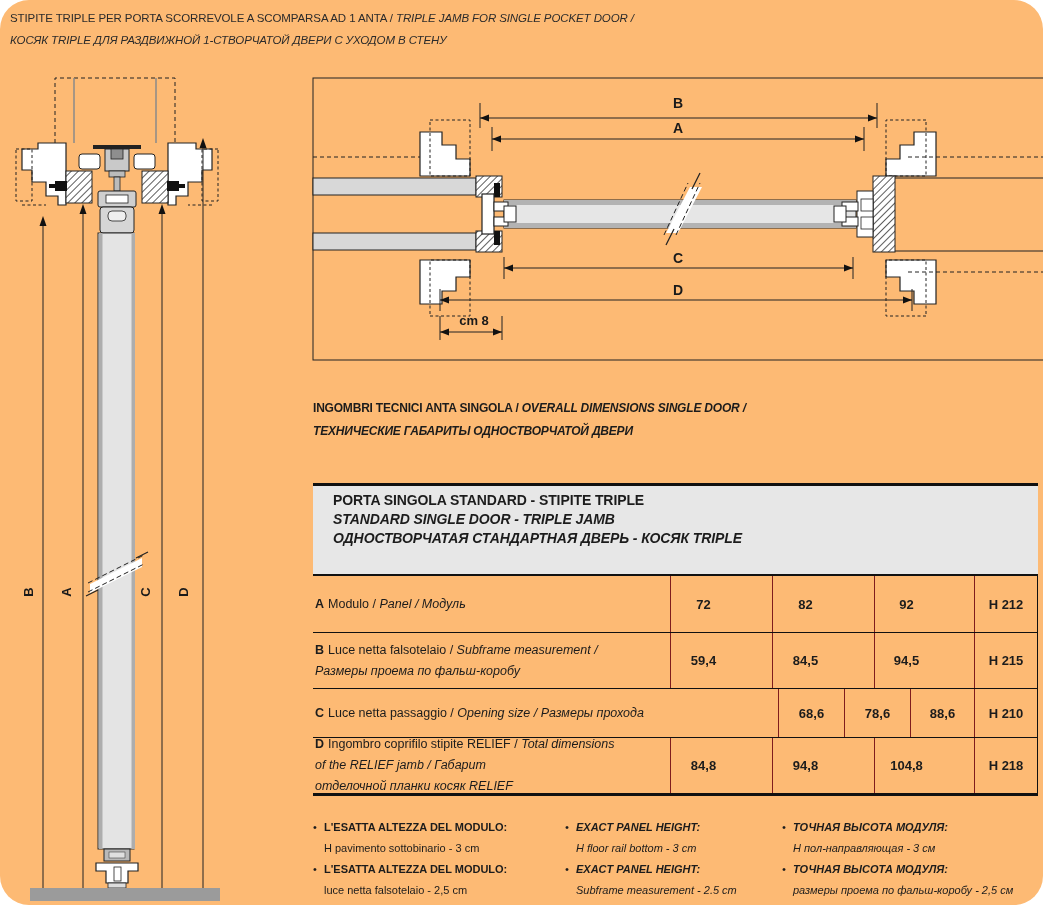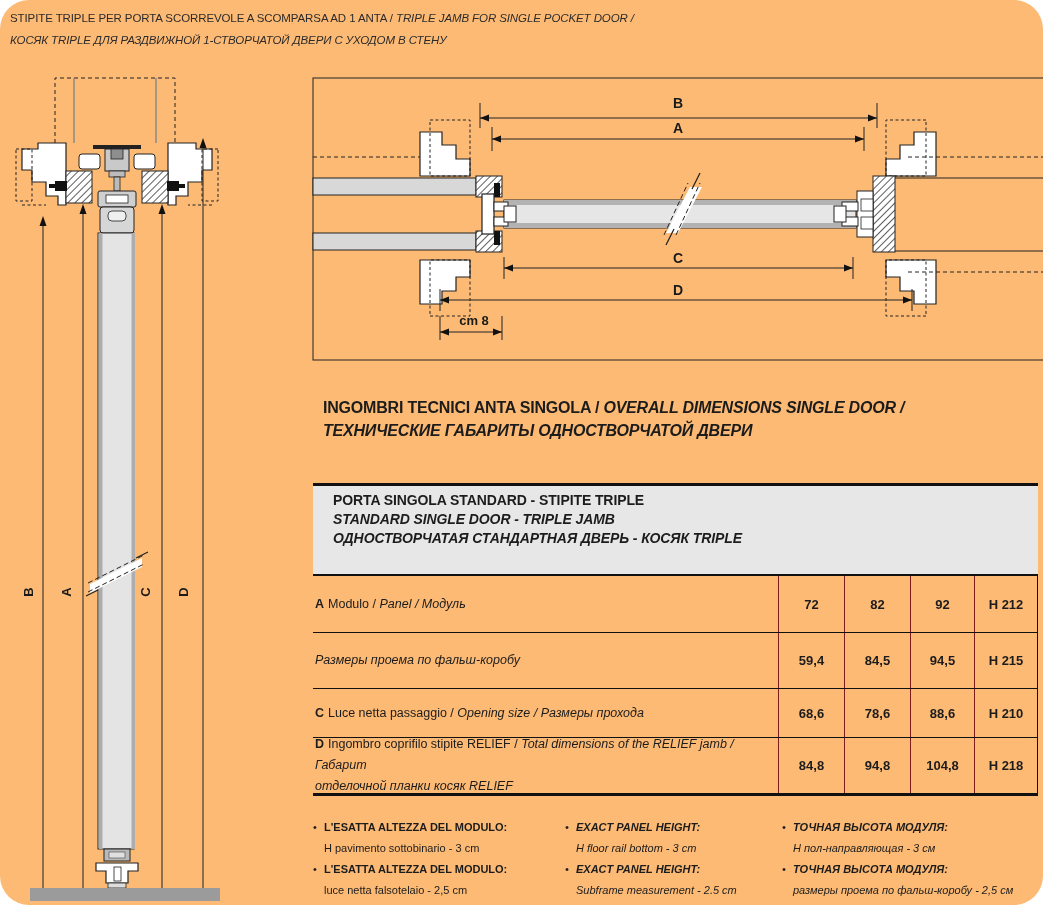--- a/index.html
+++ b/index.html
@@ -3,38 +3,38 @@
 <meta charset="utf-8">
 <style>
   html,body{margin:0;padding:0;background:#fff;}
   .page{position:relative;width:1043px;height:905px;background:#fdba74;overflow:hidden;
         font-family:"Liberation Sans",sans-serif;color:#1c1c1c;border-radius:29px;}
   
   .hdr{position:absolute;left:10px;top:7px;font-size:11.5px;line-height:22px;
        color:#2b2b2b;letter-spacing:-0.1px;white-space:nowrap;}
   .ital{font-style:italic;}
   
-  .sec-head{position:absolute;left:323px;top:397px;font-size:16px;font-weight:bold;
+  .sec-head{position:absolute;left:313px;top:397px;font-size:12px;font-weight:bold;
             line-height:22.5px;letter-spacing:-0.2px;}
   
   .dtable{position:absolute;left:313px;top:483px;width:725px;box-sizing:border-box;
           border-bottom:3px solid #111;}
   .band{background:#e7e7e7;border-top:3px solid #111;border-bottom:2px solid #111;
         box-sizing:border-box;height:93px;padding:5px 8px 0 20px;
         font-size:14px;font-weight:bold;line-height:18.8px;letter-spacing:-0.1px;}
   .trow{display:flex;box-sizing:border-box;}
   .trow + .trow{border-top:1px solid #111;}
   .tdesc{flex:1 1 auto;display:flex;flex-direction:column;justify-content:center;
          padding:0 6px 0 2px;font-size:12.5px;line-height:21px;}
   .tletter{font-weight:bold;margin-right:4px;}
   .tval{flex:0 0 auto;border-left:1px solid #7f1d1d;display:flex;align-items:center;
         justify-content:center;font-weight:bold;font-size:13px;box-sizing:border-box;}
   .tval:last-child{border-right:1px solid #111;}
   .c1,.c2{width:66px;} .c3,.c4{width:64px;}
-  .h56{height:56px;} .h49{height:49px;}
+  .h56{height:56px;gap:36px;} .h49{height:49px;}
   
   .ncol{position:absolute;top:817px;font-size:11px;line-height:21px;}
   .ncol-it{left:313px;width:242px;}
   .ncol-en{left:565px;width:212px;font-style:italic;}
   .ncol-ru{left:782px;width:260px;font-style:italic;}
   .nitem{position:relative;padding-left:11px;}
   .bullet{position:absolute;left:0;top:0;}
   .nhead{font-weight:bold;}
   svg{position:absolute;display:block;}
   svg text{font-family:"Liberation Sans",sans-serif;}
@@ -270,20 +270,21 @@
         <div class="ital"></div>
       </div>
       <div class="tval c1">72</div>
       <div class="tval c2">82</div>
       <div class="tval c3">92</div>
       <div class="tval c4">H 212</div>
     </div>
 
     <div class="trow h56">
       <div class="tdesc">
+        <div><span class="tletter">B</span><span>Luce netta falsotelaio / </span><span class="ital">Subframe measurement /</span></div>
         <div class="ital">Размеры проема по фальш-коробу</div>
       </div>
       <div class="tval c1">59,4</div>
       <div class="tval c2">84,5</div>
       <div class="tval c3">94,5</div>
       <div class="tval c4">H 215</div>
     </div>
 
     <div class="trow h49">
       <div class="tdesc">

